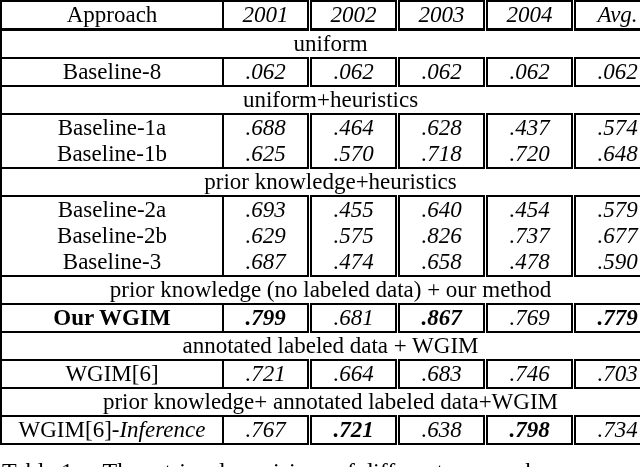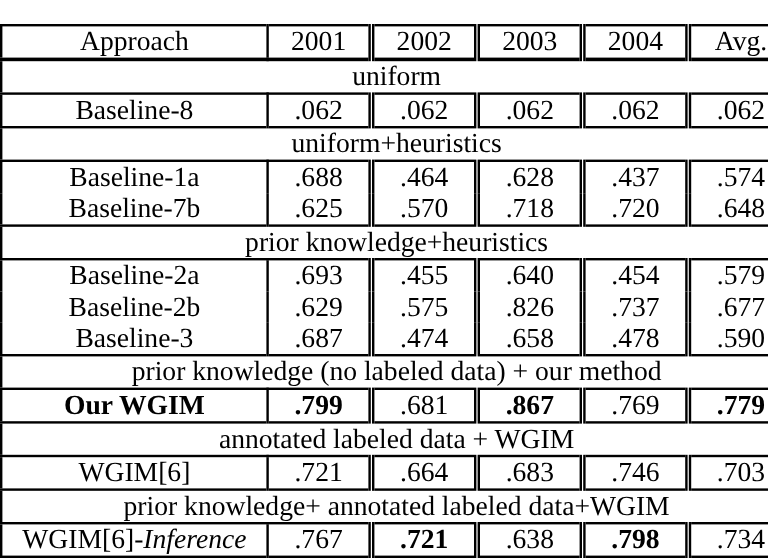--- a/index.html
+++ b/index.html
@@ -3,21 +3,21 @@
 <meta charset="utf-8">
 <style>
   html, body {
     margin: 0; padding: 0;
     width: 640px; height: 467px;
     overflow: hidden;
     background: #ffffff;
     font-family: "Liberation Serif", serif;
     color: #000000;
   }
-  .page { position: relative; width: 640px; height: 382px; margin-top: 20px; }
+  .page { position: relative; width: 640px; height: 382px; }
 
   table.results-table {
     position: absolute;
     top: 0; left: 0;
     width: 640px;
     border-collapse: collapse;
     table-layout: fixed;
     border: 2px solid #000;
   }
   td {
@@ -25,21 +25,21 @@
     font-size: 23px;
     text-align: center;
     vertical-align: middle;
     overflow: hidden;
     white-space: nowrap;
   }
   tr.header-row td { height: 24px; }
   tr.data-row td, tr.section-row td { height: 26px; }
 
   td.label-col { width: 220px; border-right: 2px solid #000; }
-  td.num { width: 83px; }
+  td.num { width: 83px; font-style: italic; }
   td.num.dbl { border-left: 5px double #000; }
 
   tr.section-row td {
     border-top: 2px solid #000;
     border-bottom: 2px solid #000;
   }
   tr.first-section td { border-top: 3px solid #000; }
 
   .bold { font-weight: bold; }
   .ital { font-style: italic; text-align: center; }
@@ -86,21 +86,21 @@
     </tr>
     <tr class="data-row">
       <td class="label-col">Baseline-1a</td>
       <td class="num">.688</td>
       <td class="num dbl">.464</td>
       <td class="num dbl">.628</td>
       <td class="num dbl">.437</td>
       <td class="num dbl">.574</td>
     </tr>
     <tr class="data-row">
-      <td class="label-col">Baseline-7b</td>
+      <td class="label-col">Baseline-1b</td>
       <td class="num">.625</td>
       <td class="num dbl">.570</td>
       <td class="num dbl">.718</td>
       <td class="num dbl">.720</td>
       <td class="num dbl">.648</td>
     </tr>
 
     <tr class="section-row">
       <td colspan="6">prior knowledge+heuristics</td>
     </tr>

